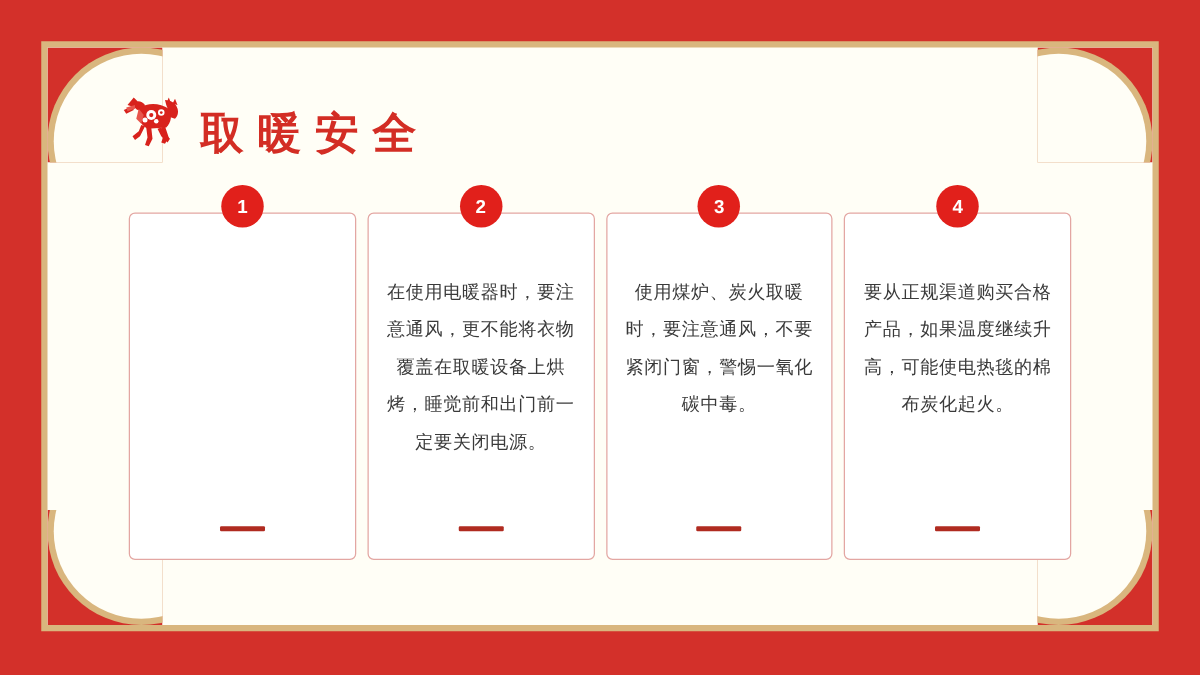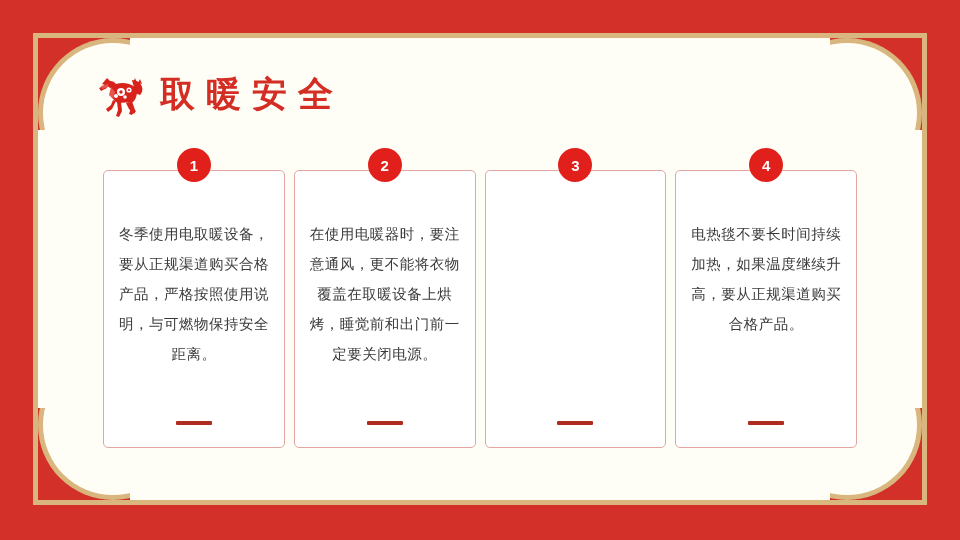--- a/index.html
+++ b/index.html
@@ -35,21 +35,21 @@
 
   .corner.bl{left:0;bottom:0;}
   .corner.bl .gold{left:0;bottom:0;}
   .corner.bl .white{left:5px;bottom:5px;}
 
   .corner.br{right:0;bottom:0;}
   .corner.br .gold{right:0;bottom:0;}
   .corner.br .white{right:5px;bottom:5px;}
 
   
-  .header{position:absolute;left:88px;top:62px;display:flex;align-items:center;}
+  .header{position:absolute;left:88px;top:62px;display:flex;align-items:flex-end;}
   .horse-icon{width:62px;height:62px;margin-right:10px;flex:0 0 auto;}
   .title{
     font-size:35px;color:#D32D24;letter-spacing:11px;
     font-weight:700;line-height:1;white-space:nowrap;
     font-family:"Liberation Sans","DejaVu Sans",sans-serif;
   }
 
   
   .cards{position:absolute;left:103px;top:170px;width:754px;height:278px;display:flex;gap:9px;}
   .card{
@@ -134,35 +134,35 @@
         <circle cx="41" cy="28" r="1.1"></circle>
       </g>
     </svg>
     <div class="title">取暖安全</div>
   </div>
 
   <div class="cards">
 
     <div class="card">
       <div class="badge">1</div>
-      <div class="card-body">冬季使用电取暖设备，要从正规渠道购买合格产品，严格按照使用说明，与可燃物保持安全距离。</div>
       <div class="dash"></div>
     </div>
 
     <div class="card">
       <div class="badge">2</div>
       <div class="card-body">在使用电暖器时，要注意通风，更不能将衣物覆盖在取暖设备上烘烤，睡觉前和出门前一定要关闭电源。</div>
       <div class="dash"></div>
     </div>
 
     <div class="card">
       <div class="badge">3</div>
+      <div class="card-body">使用煤炉、炭火取暖时，要注意通风，不要紧闭门窗，警惕一氧化碳中毒。</div>
       <div class="dash"></div>
     </div>
 
     <div class="card">
       <div class="badge">4</div>
-      <div class="card-body">电热毯不要长时间持续加热，如果温度继续升高，要从正规渠道购买合格产品。</div>
+      <div class="card-body">要从正规渠道购买合格产品，如果温度继续升高，可能使电热毯的棉布炭化起火。</div>
       <div class="dash"></div>
     </div>
 
   </div>
 </div>
 
 </body></html>

